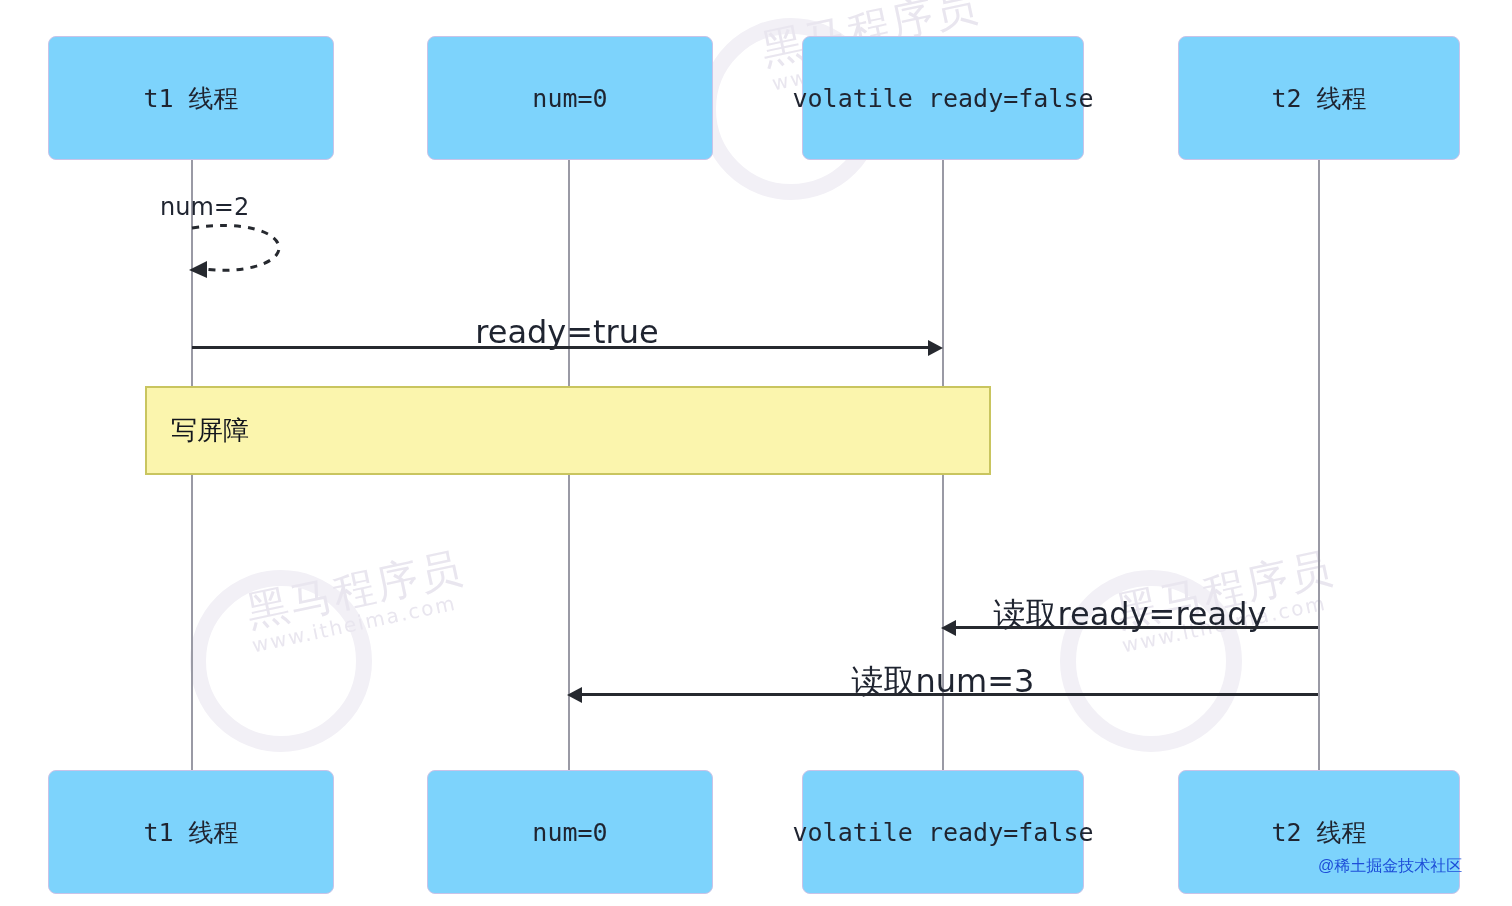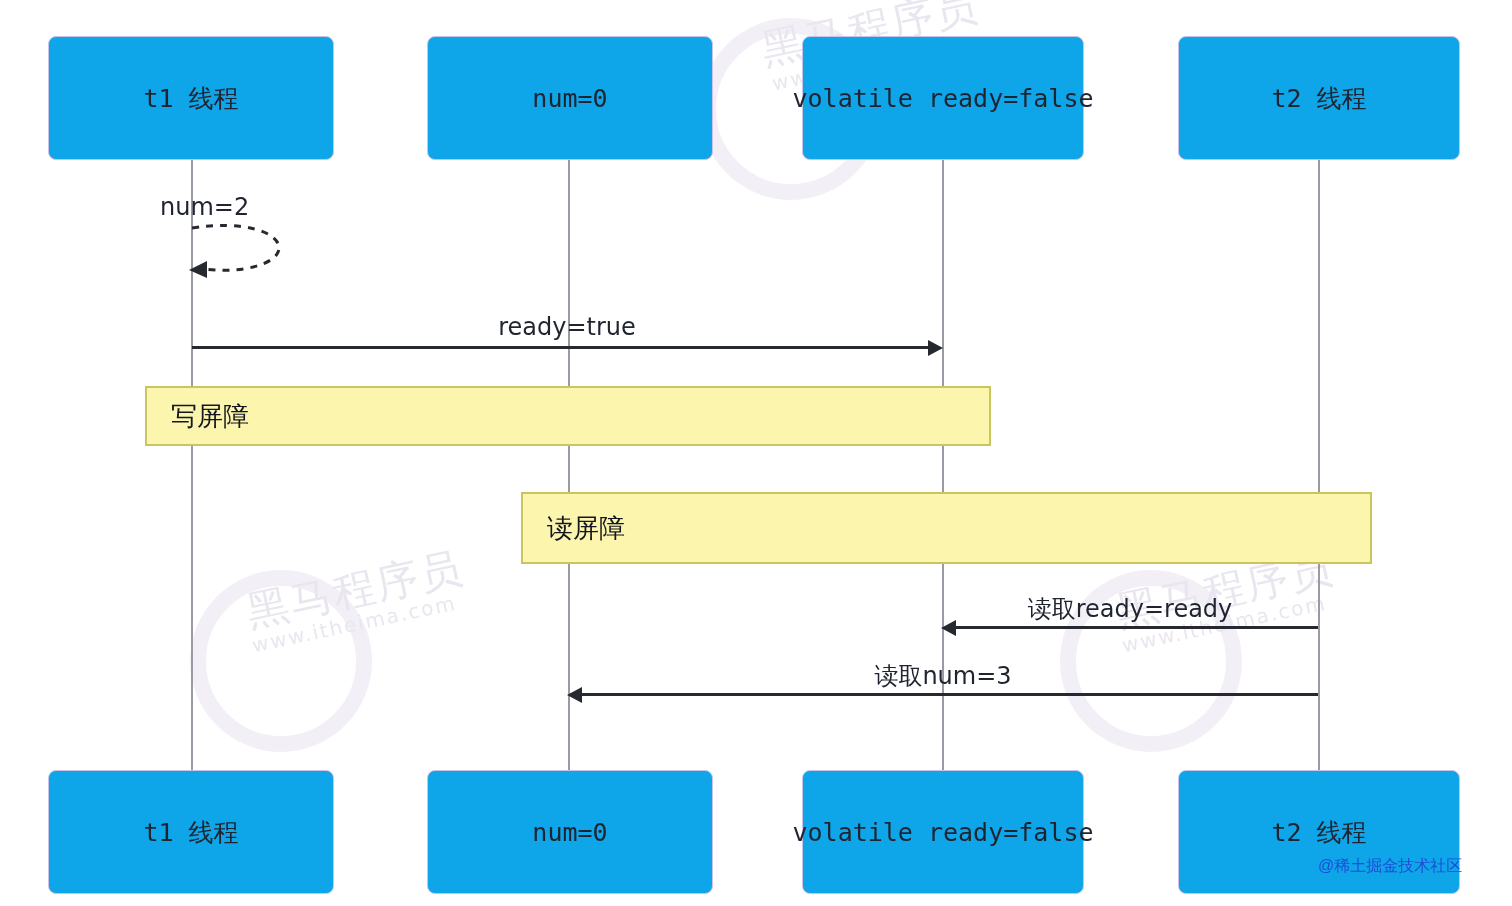--- a/index.html
+++ b/index.html
@@ -33,21 +33,21 @@
     position: absolute;
     border-radius: 50%;
     border: 16px solid #f2f0f6;
     pointer-events: none;
   }
 
   
   .pbox {
     position: absolute;
     box-sizing: border-box;
-    background: #0ea5e9;
+    background: #7dd3fc;
     border: 1px solid #c9c3e8;
     border-radius: 8px;
     display: flex;
     align-items: center;
     justify-content: center;
     color: #1f2430;
     font-family: "DejaVu Sans Mono", "Liberation Mono", monospace;
     font-size: 25px;
     white-space: nowrap;
   }
@@ -92,21 +92,21 @@
   }
   .arrow-left {
     border-top: 8px solid transparent;
     border-bottom: 8px solid transparent;
     border-right: 15px solid #26292f;
   }
   .msg-label {
     position: absolute;
     color: #1f2430;
     font-family: "DejaVu Sans", "Liberation Sans", sans-serif;
-    font-size: 24px;
+    font-size: 32px;
     white-space: nowrap;
     transform: translateX(-50%);
   }
 
   
   .selfmsg {
     position: absolute;
   }
   .self-label {
     position: absolute;
@@ -162,27 +162,24 @@
   <div class="self-label" style="left:160px; top:193px;">num=2</div>
   <svg class="selfmsg" style="left:183px; top:218px; width:110px; height:64px;" viewBox="0 0 110 64">
     <path d="M 9 10 C 60 2, 96 14, 96 30 C 96 46, 58 56, 22 51" fill="none" stroke="#26292f" stroke-width="3" stroke-dasharray="7 7" stroke-linecap="butt"></path>
     <polygon points="24,43 6,52 24,60" fill="#26292f"></polygon>
   </svg>
 
   <div class="msg-label" style="left:567px; top:313px;">ready=true</div>
   <div class="msg" style="left:192px; top:346px; width:736px;"></div>
   <div class="arrowhead arrow-right" style="left:928px; top:340px;"></div>
 
-  <div class="note" style="left:145px; top:386px; width:846px; height:60px;align-items:center;">
+  <div class="note" style="left:145px; top:386px; width:846px; height:89px;align-items:center;">
     <span>写屏障</span>
   </div>
 
-  <div class="note" style="left:521px; top:492px; width:851px; height:72px;">
-    <span>读屏障</span>
-  </div>
 
   <div class="msg-label" style="left:1130px; top:593px;">读取ready=ready</div>
   <div class="msg" style="left:956px; top:626px; width:362px;"></div>
   <div class="arrowhead arrow-left" style="left:941px; top:620px;"></div>
 
   <div class="msg-label" style="left:943px; top:660px;">读取num=3</div>
   <div class="msg" style="left:582px; top:693px; width:736px;"></div>
   <div class="arrowhead arrow-left" style="left:567px; top:687px;"></div>
 
   <div class="pbox" style="left:48px; top:770px; width:286px; height:124px;">

